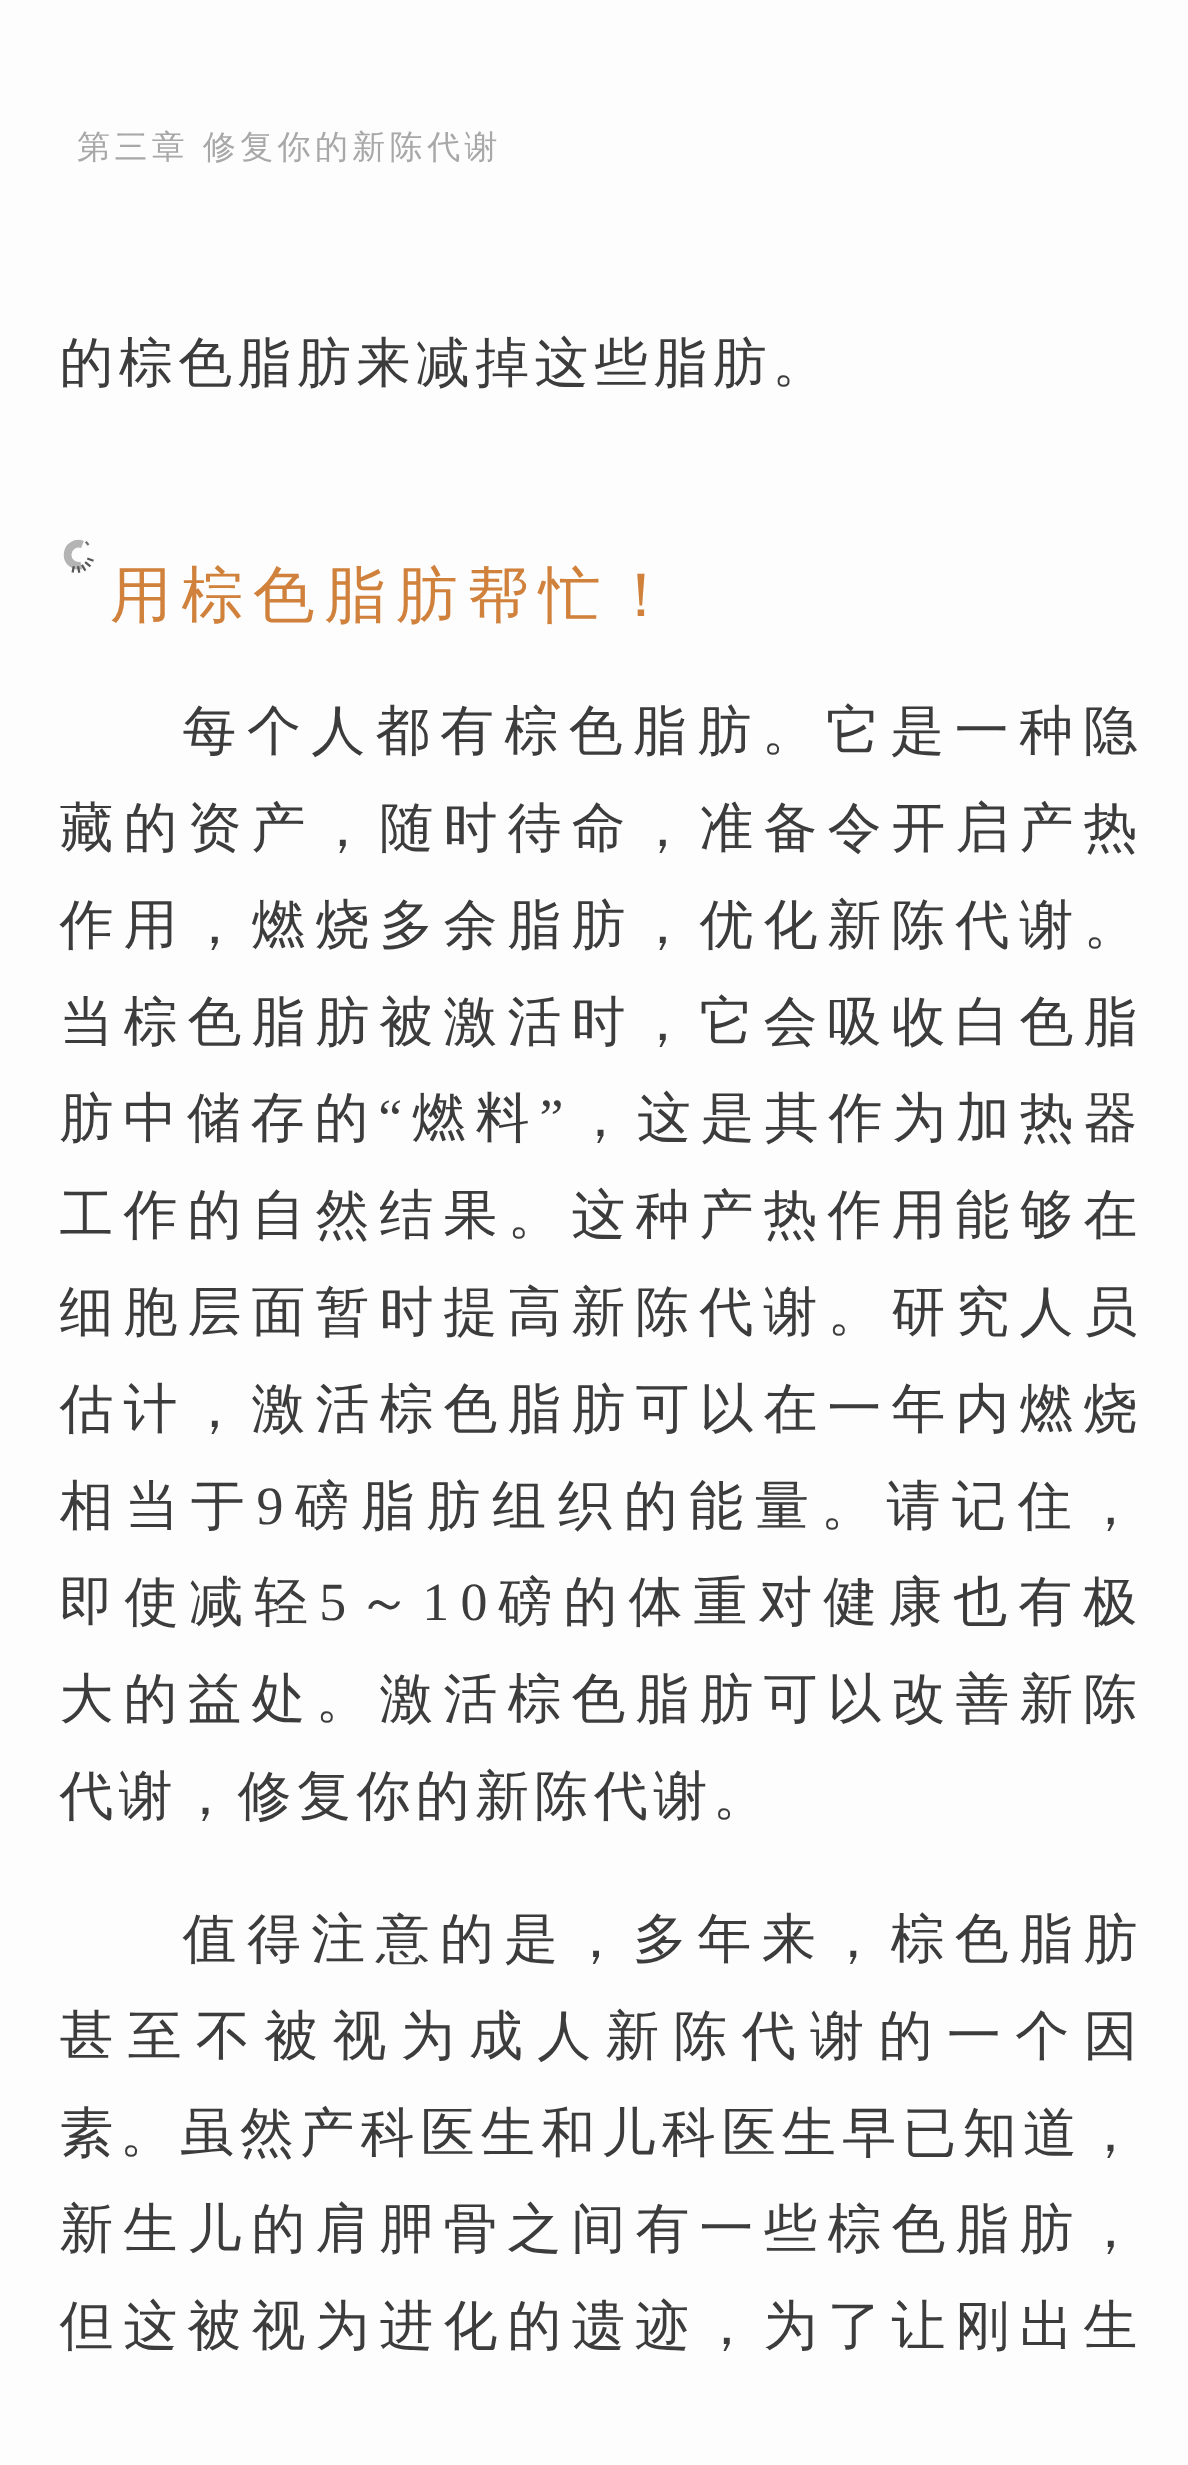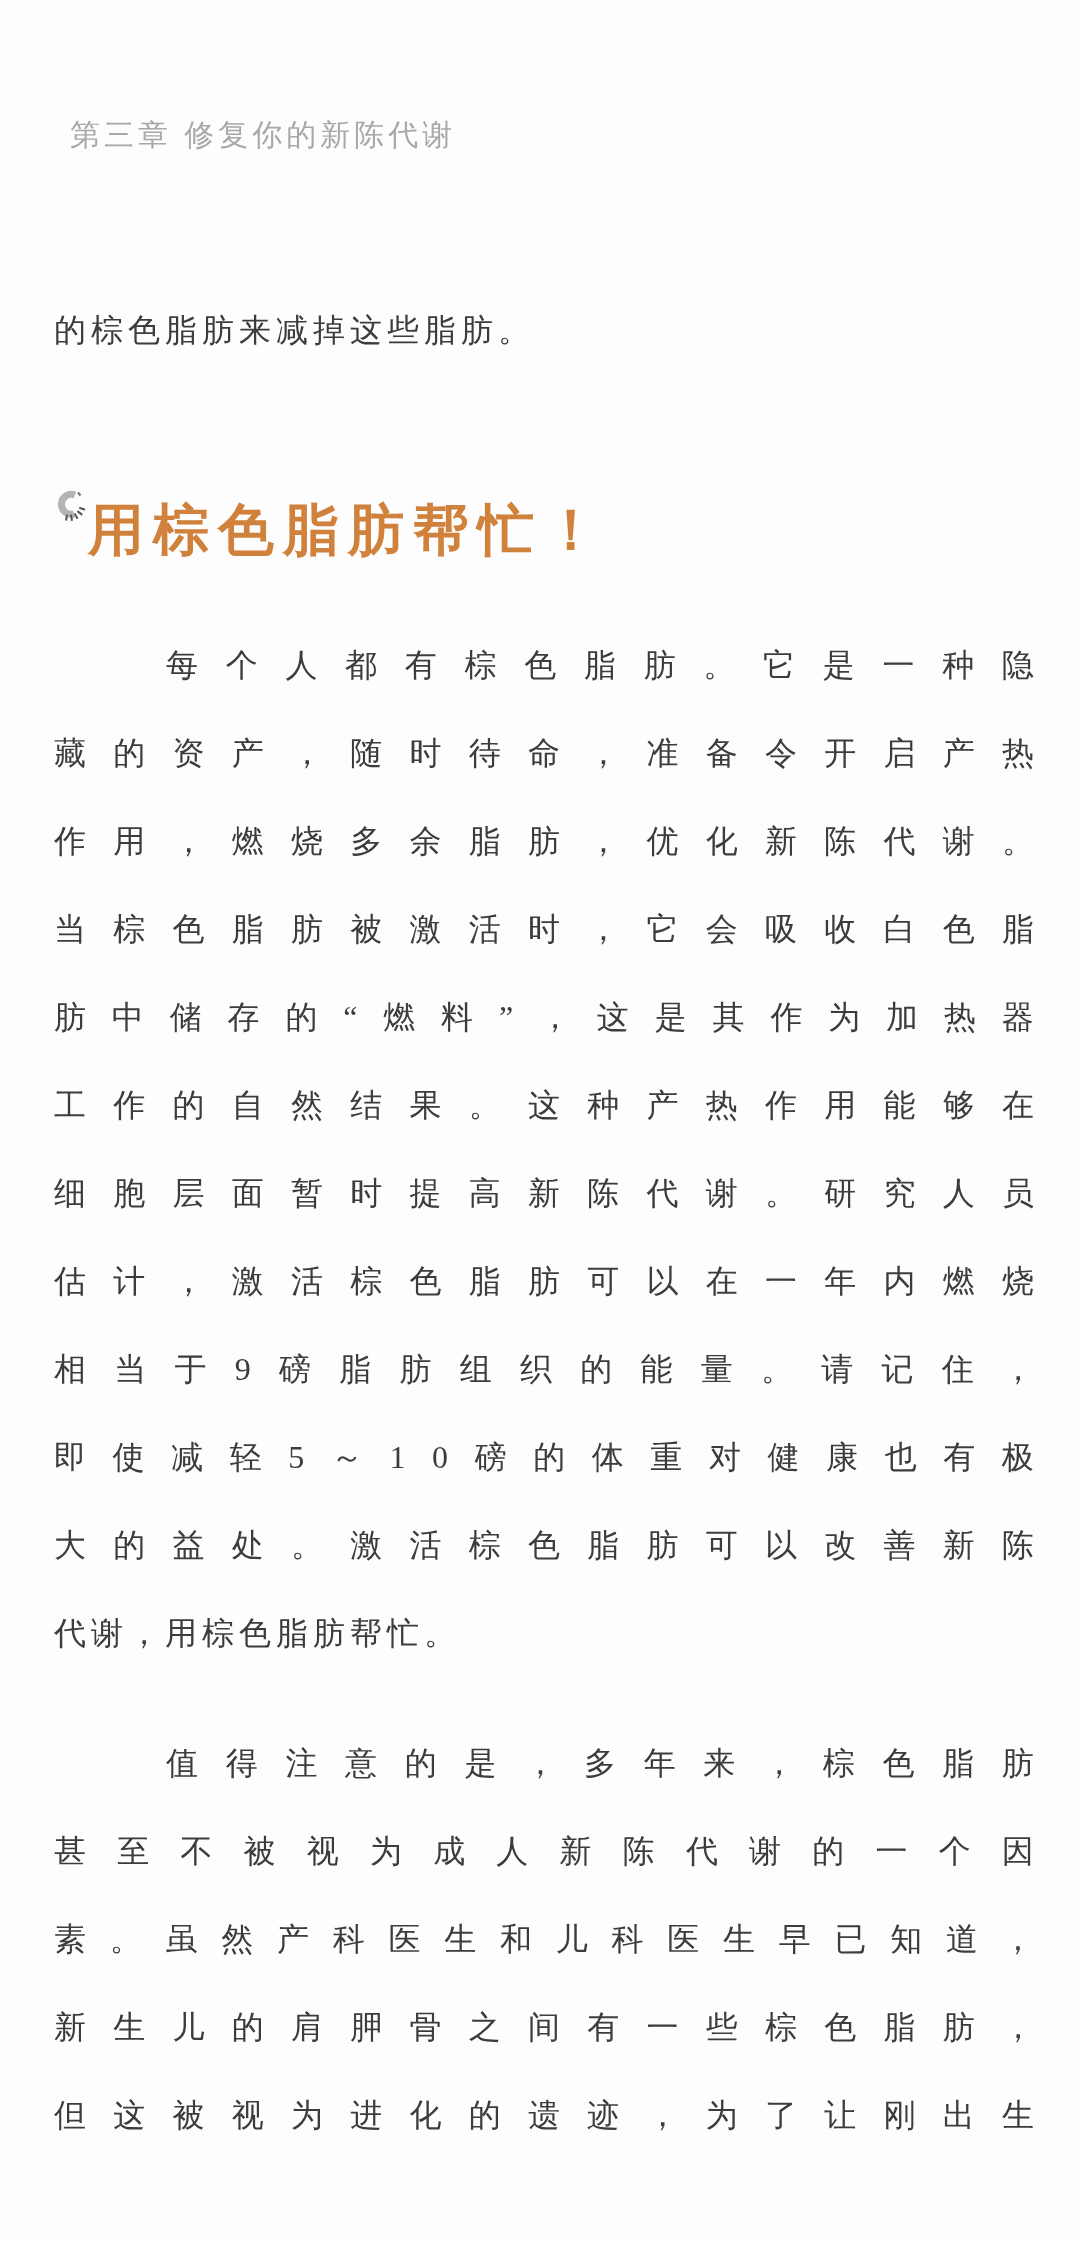--- a/index.html
+++ b/index.html
@@ -24,30 +24,30 @@
     font-size:30px;line-height:42px;letter-spacing:4px;
     color:var(--header-gray);
     font-weight:400;
     margin-top:28px;
   }
   .text-col{position:absolute;left:54px;right:46px;}
   .leading-para{top:286px;}
   .heading-row{position:absolute;left:54px;right:46px;top:484px;height:96px;}
   .spinner{position:absolute;left:0;top:4px;width:36px;height:42px;}
   .section-heading{
-    position:absolute;left:34px;top:0;margin:0;
+    position:absolute;left:34px;top:0;margin:12px;
     font-size:56px;line-height:92px;letter-spacing:9px;
-    font-weight:700;color:var(--accent);
+    font-weight:400;color:var(--accent);
     white-space:nowrap;
   }
   .paragraphs{top:621px;}
   .para + .para{margin-top:42px;}
   .tline{
     height:88px;line-height:88px;
-    font-size:32px;letter-spacing:5px;
+    font-size:49px;letter-spacing:5px;
     white-space:nowrap;
   }
   .tline.just{display:flex;justify-content:space-between;letter-spacing:0;white-space:normal;}
   .tline.just span{display:block;}
   .tline.ind{padding-left:112px;}
 </style>
 </head>
 <body>
 
 <div class="page">
@@ -277,21 +277,21 @@
           <span>色</span>
           <span>脂</span>
           <span>肪</span>
           <span>可</span>
           <span>以</span>
           <span>改</span>
           <span>善</span>
           <span>新</span>
           <span>陈</span>
         </div>
-        <div class="tline">代谢，用棕色脂肪帮忙。</div>
+        <div class="tline">代谢，修复你的新陈代谢。</div>
       </div>
       <div class="para">
         <div class="tline just ind">
           <span>值</span>
           <span>得</span>
           <span>注</span>
           <span>意</span>
           <span>的</span>
           <span>是</span>
           <span>，</span>

